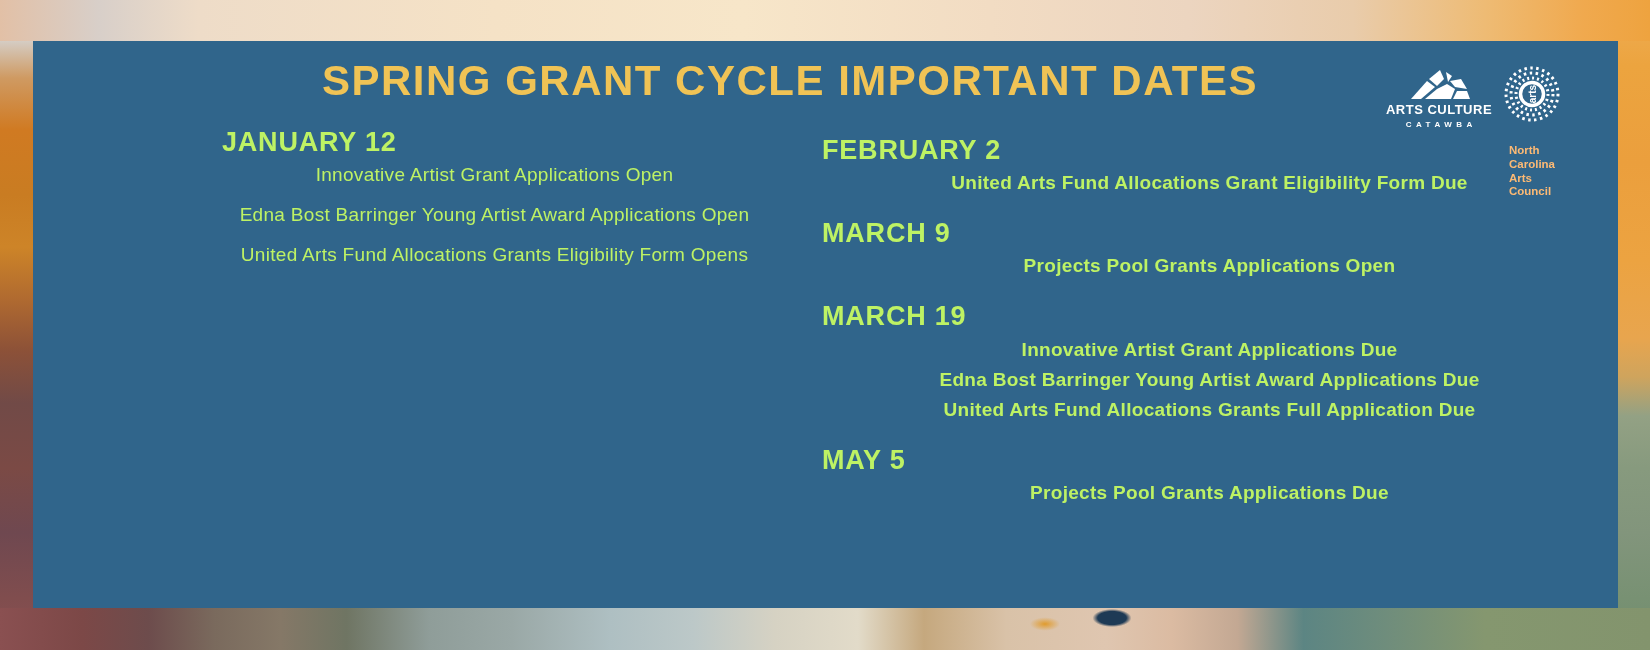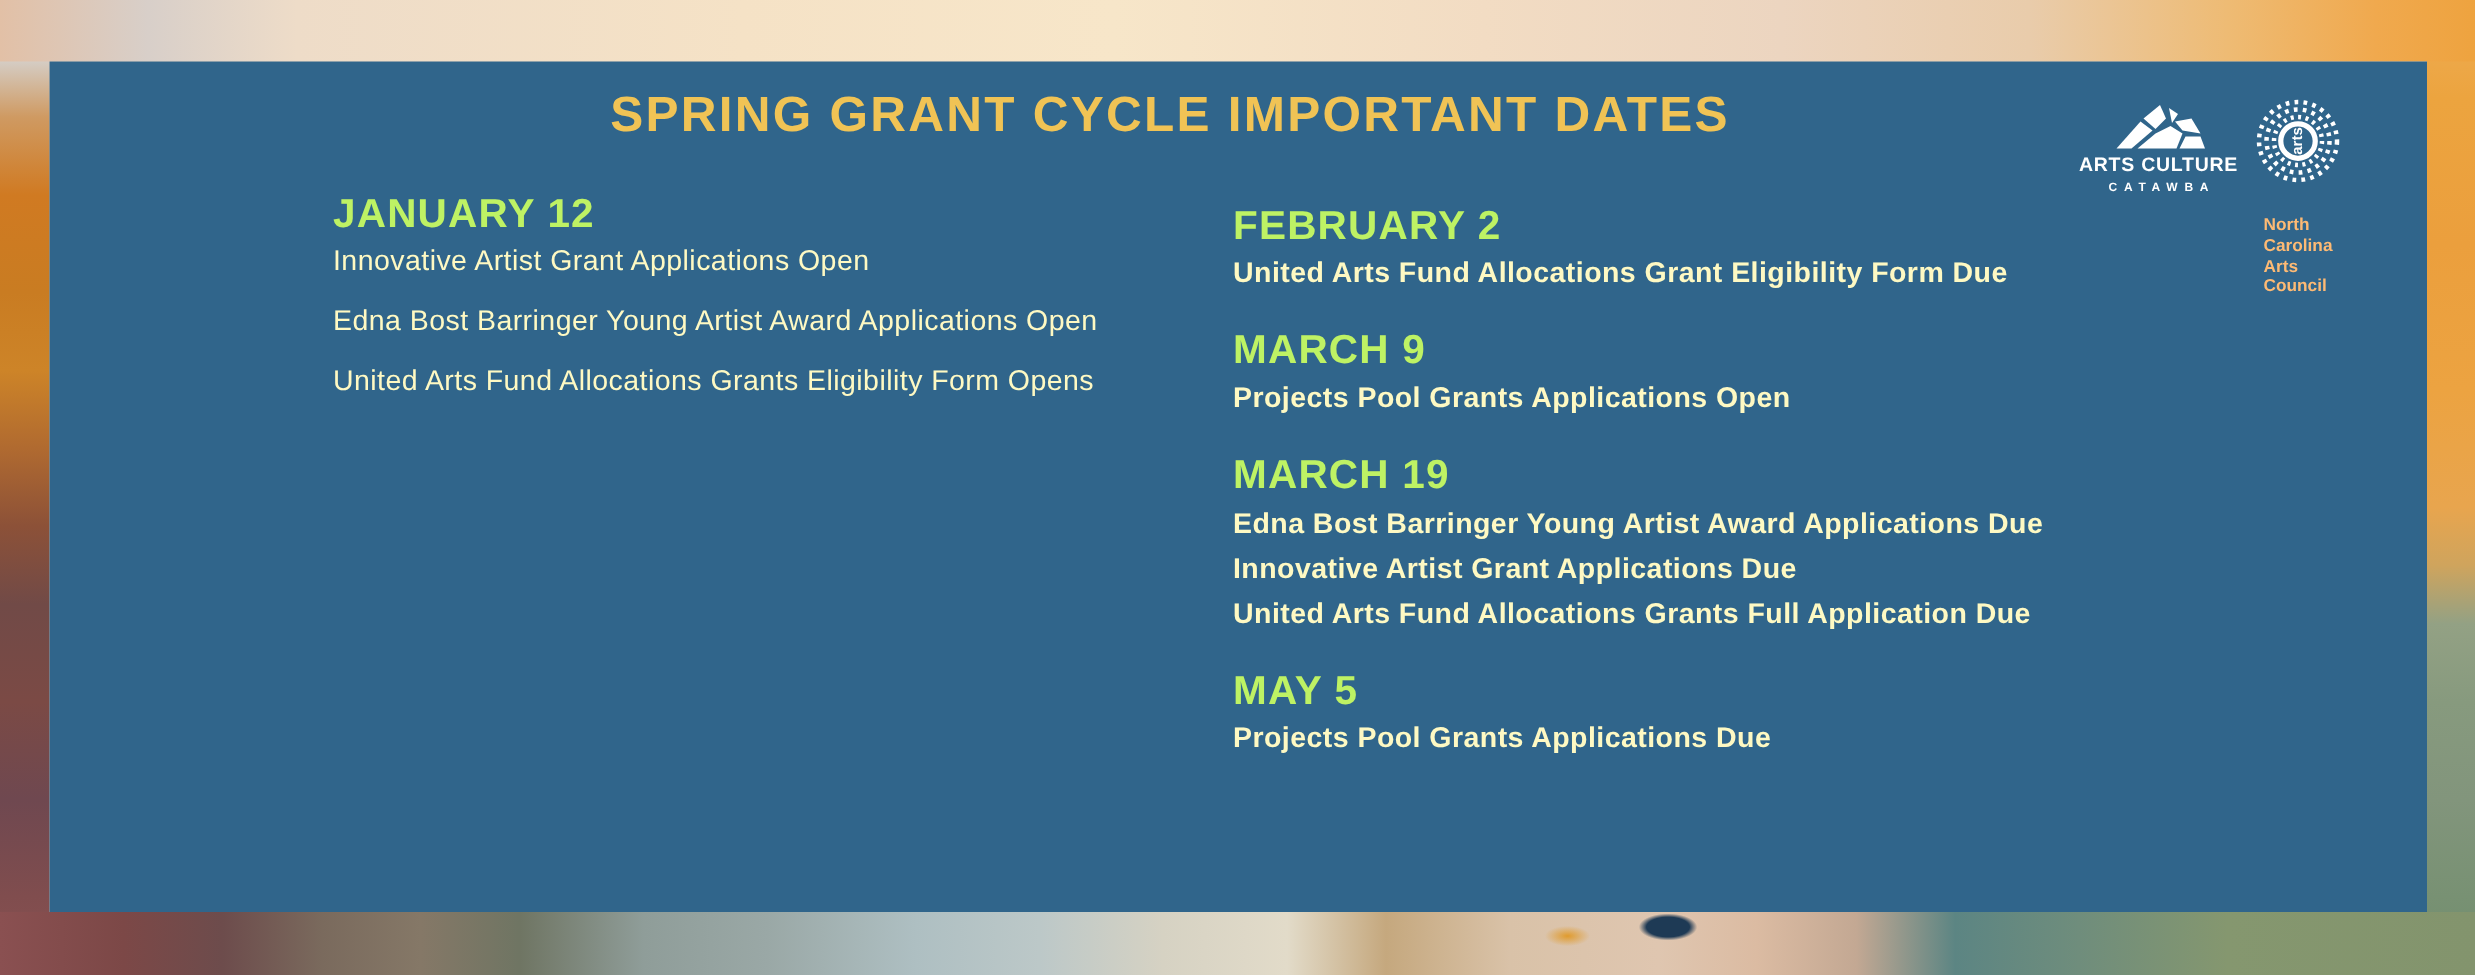--- a/index.html
+++ b/index.html
@@ -15,29 +15,29 @@
   .bg-top { position:absolute; left:0; top:0; width:1650px; height:41px;
     background:linear-gradient(90deg,#e2c0a6 0%,#d8cfc9 6%,#eedcc8 12%,#f5e2c6 30%,#f7e6c9 45%,#f2dcc3 60%,#ecd5c0 72%,#e9ccab 82%,#eebb74 90%,#f0a94e 96%,#eea33f 100%); }
   .bg-bottom { position:absolute; left:0; top:608px; width:1650px; height:42px;
     background:
       radial-gradient(ellipse 26px 12px at 1112px 10px,#1e3a55 0%,#1e3a55 55%,rgba(30,58,85,0) 75%),
       radial-gradient(ellipse 20px 9px at 1045px 16px,#e09b2d 0%,rgba(224,155,45,0) 75%),
       linear-gradient(90deg,#8a5051 0%,#7c4847 5%,#6d4c4c 9%,#7a6a5d 13%,#857867 17%,#6f7563 21%,#8f9d99 26%,#9aa8a6 31%,#aebfc2 37%,#bcc8c8 42%,#d6d2c3 47%,#e2dbc9 52%,#c5a87e 56%,#d9c2a8 61%,#dfc6b0 67%,#dbbba2 71%,#c3a893 75%,#5c8583 79%,#6f8d7c 84%,#85976f 90%,#83946d 100%); }
 
   .panel { position:absolute; left:33px; top:41px; width:1585px; height:567px; background:#30658b; }
 
-  .title { position:absolute; top:16px; left:2px; width:1490px; text-align:center;
-    font-size:33px; font-weight:800; letter-spacing:1.5px; color:#f0c355; }
+  .title { position:absolute; top:16px; left:12px; width:1490px; text-align:center;
+    font-size:42px; font-weight:800; letter-spacing:1.5px; color:#f0c355; }
 
   .col { position:absolute; }
   .col-left  { left:189px; top:86px;  width:545px; }
   .col-right { left:789px; top:94px;  width:775px; }
 
   .date-h { font-size:27px; font-weight:800; letter-spacing:0.8px; color:#bef264; line-height:1.12; margin-bottom:5px; }
-  .item { font-size:19px; letter-spacing:0.3px; color:#fef9c3; line-height:1.42; }
+  .item { font-size:19px; letter-spacing:0.3px; color:#bef264; line-height:1.42;text-align:center; }
   .col-left  .item { margin-bottom:13px; }
   .col-left  .section { margin-bottom:7px; }
   .col-right .item { margin-bottom:3px;font-weight:bold; }
   .col-right .section { margin-bottom:21px; }
 
   
   .logo-catawba { position:absolute; left:1348px; top:26px; width:116px; text-align:center; color:#ffffff; }
   .logo-catawba .l1 { font-size:13px; font-weight:800; letter-spacing:0.5px; margin-top:1px; }
   .logo-catawba .l2 { font-size:8px;  font-weight:700; letter-spacing:4.5px; margin-top:3px; text-indent:4.5px; }
   .logo-nc { position:absolute; left:1470px; top:24px; display:flex; align-items:center; gap:21px; color:#fdba74;flex-direction:column; }
@@ -103,22 +103,22 @@
       <div class="section">
         <div class="date-h">FEBRUARY 2</div>
         <div class="item">United Arts Fund Allocations Grant Eligibility Form Due</div>
       </div>
       <div class="section">
         <div class="date-h">MARCH 9</div>
         <div class="item">Projects Pool Grants Applications Open</div>
       </div>
       <div class="section">
         <div class="date-h">MARCH 19</div>
+        <div class="item">Innovative Artist Grant Applications Due</div>
         <div class="item">Edna Bost Barringer Young Artist Award Applications Due</div>
-        <div class="item">Innovative Artist Grant Applications Due</div>
         <div class="item">United Arts Fund Allocations Grants Full Application Due</div>
       </div>
       <div class="section">
         <div class="date-h">MAY 5</div>
         <div class="item">Projects Pool Grants Applications Due</div>
       </div>
     </div>
 
   </div>
 </div>

